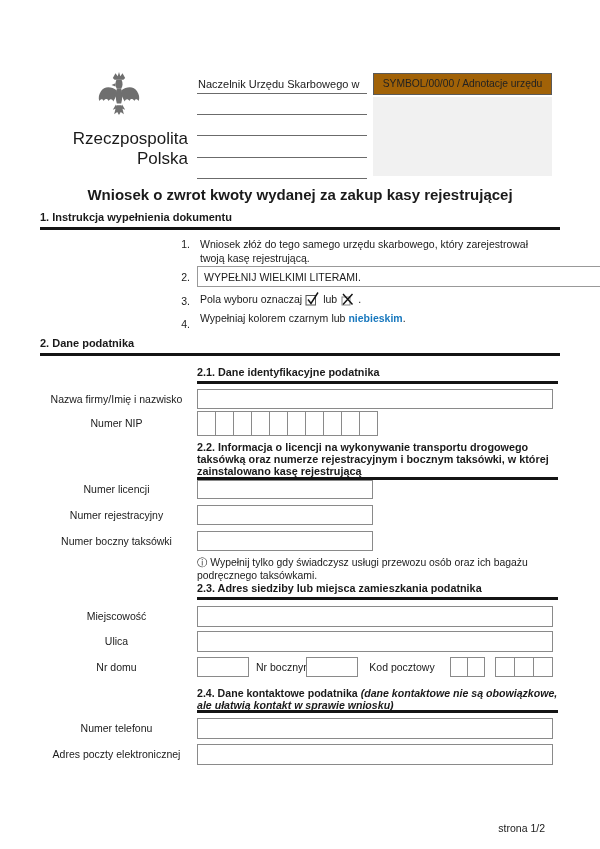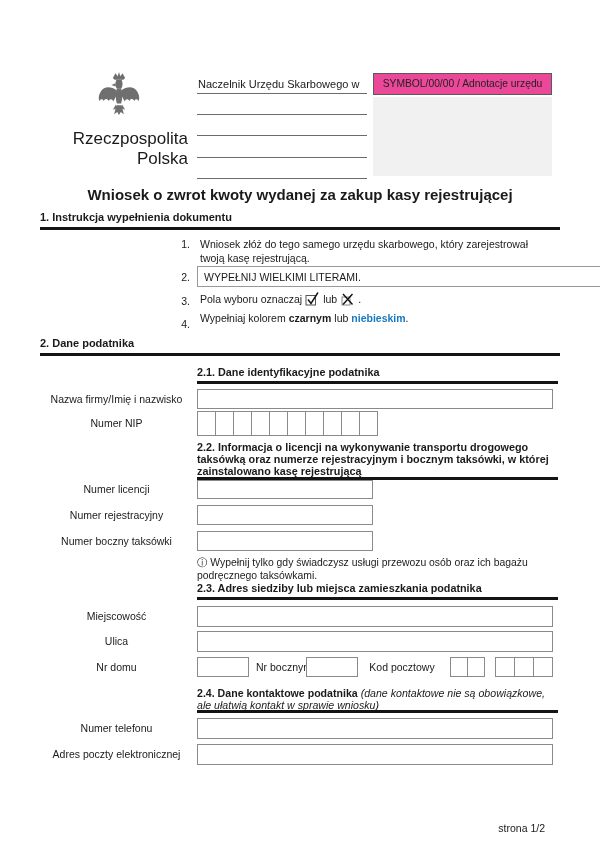--- a/index.html
+++ b/index.html
@@ -12,28 +12,28 @@
   .thick{position:absolute;height:3px;background:#141414}
   .sec-h{position:absolute;font-weight:bold;font-size:11px;white-space:nowrap}
   .sub-h{position:absolute;font-weight:bold;font-size:10.8px;line-height:11.8px}
   .writeline{position:absolute;height:1px;background:#6b6b6b}
   .cells{position:absolute;display:flex}
   .cell{border:1px solid #8a8a8a;background:#fff;margin-left:-1px;box-sizing:border-box}
   .cell:first-child{margin-left:0}
   .inum{position:absolute;width:22px;text-align:right;font-size:10.5px}
   .itext{position:absolute;font-size:10.5px;line-height:13.5px}
   .symbolbox{position:absolute;border:1px solid #5a5a5a;text-align:center;font-size:10.3px;
-             color:#222;background:#ec4899;box-sizing:border-box}
+             color:#222;background:#a16207;box-sizing:border-box}
   .graypanel{position:absolute;background:#f1f1f1}
   .country{position:absolute;text-align:right;font-size:17px}
   .title{position:absolute;left:0;width:600px;text-align:center;font-weight:bold;font-size:15px}
   .note{position:absolute;font-size:10.4px;line-height:12.5px}
   .footer{position:absolute;font-size:10.5px}
   .flexrow{position:absolute;display:flex;align-items:center;gap:3px;font-size:10.5px}
-  .bold{font-weight:bold}
+  .bold{font-weight:normal}
   .blue{font-weight:bold;color:#1878be}
   .boxeditem{position:absolute;border:1px solid #999;box-sizing:border-box;
              font-size:10.5px;display:flex;align-items:center;padding-left:6px}
 </style>
 </head>
 <body>
 
 <div>
 
   <svg class="abs" style="left:97px;top:70px" width="44" height="54" viewBox="0 0 100 122">
@@ -159,21 +159,21 @@
     <div class="cell" style="width:18px;height:20px"></div>
   </div>
   <div class="cells" style="left:495px;top:657px">
     <div class="cell" style="width:20px;height:20px"></div>
     <div class="cell" style="width:20px;height:20px"></div>
     <div class="cell" style="width:20px;height:20px"></div>
   </div>
 
   <div class="sub-h" style="left:197px;top:687px;width:362px;line-height:12.2px;font-size:10.6px">
     <span>2.4. Dane kontaktowe podatnika</span>
-    <span style="font-weight:normal;font-style:italic">(dane kontaktowe nie są obowiązkowe, ale ułatwią kontakt w sprawie wniosku)</span>
+    <span style="font-weight:bold;font-style:italic">(dane kontaktowe nie są obowiązkowe, ale ułatwią kontakt w sprawie wniosku)</span>
   </div>
   <div class="thick" style="left:197px;top:710px;width:361px"></div>
 
   <div class="lbl" style="left:40px;top:718px;width:153px;line-height:21px">Numer telefonu</div>
   <input class="txt" style="left: 197px; top: 718px; width: 356px; height: 21px;" type="text" value="">
 
   <div class="lbl" style="left:40px;top:744px;width:153px;line-height:21px">Adres poczty elektronicznej</div>
   <input class="txt" style="left: 197px; top: 744px; width: 356px; height: 21px;" type="text" value="">
 
   <div class="footer" style="right:55px;top:822px">strona 1/2</div>

